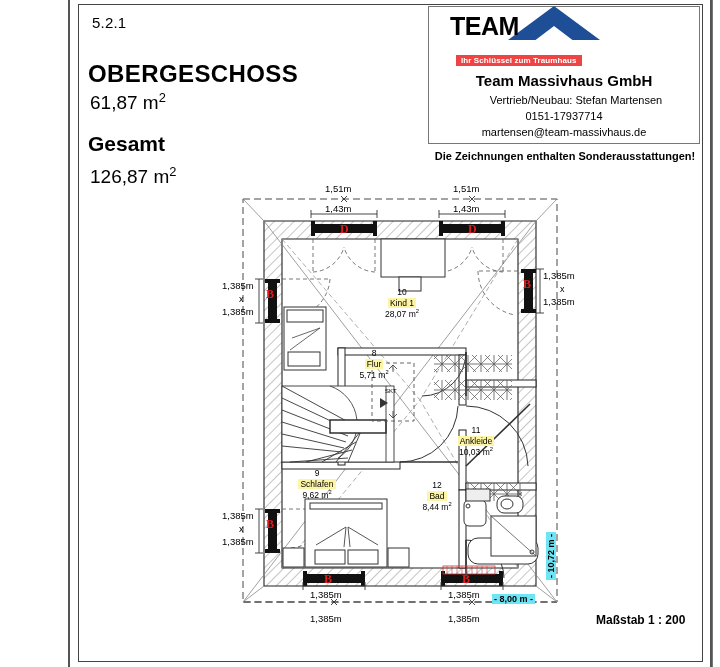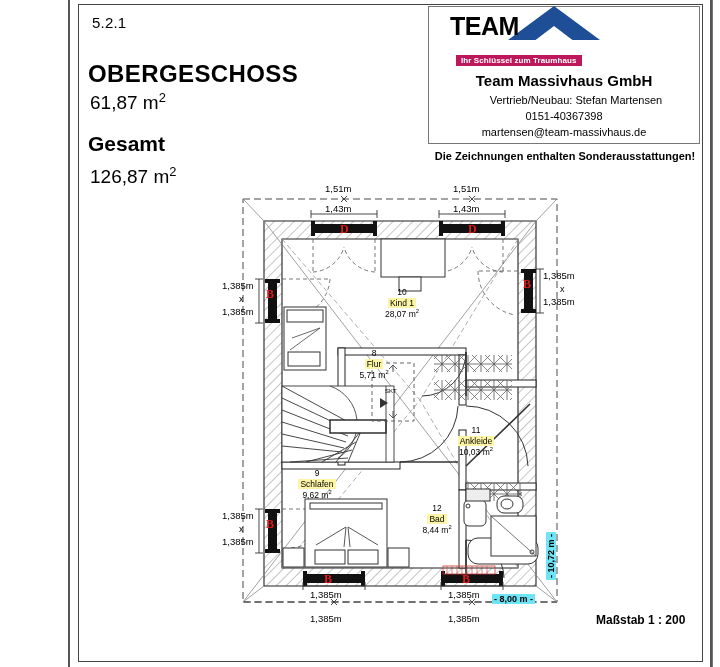--- a/index.html
+++ b/index.html
@@ -29,21 +29,21 @@
   #roof{position:absolute;left:60px;top:-4px;width:0;height:0;
         border-left:46px solid transparent;border-right:46px solid transparent;
         border-bottom:34px solid #1d4e96;}
   #roof-cut{position:absolute;left:73px;top:16px;width:0;height:0;
         border-left:33px solid transparent;border-right:33px solid transparent;
         border-bottom:25px solid #ffffff;}
   #logo-team{position:absolute;left:2px;top:4px;font-size:25px;font-weight:bold;
              letter-spacing:-.5px;line-height:1;z-index:3;}
   #logo-massiv{position:absolute;left:0px;top:24px;font-size:21px;font-weight:bold;
                letter-spacing:-.7px;line-height:1;z-index:3;}
-  #logo-tag{position:absolute;left:8px;top:45px;background:#be185d;color:#fff;
+  #logo-tag{position:absolute;left:8px;top:45px;background:#ef4444;color:#fff;
             font-size:8px;font-weight:bold;padding:1px 5px;letter-spacing:.1px;z-index:4;}
   #company-name{position:absolute;left:428px;top:72px;width:272px;text-align:center;
                 font-size:15px;font-weight:bold;}
   #company-role{position:absolute;left:428px;top:94px;width:296px;text-align:center;font-size:11px;}
   #company-phone{position:absolute;left:428px;top:110px;width:272px;text-align:center;font-size:11px;}
   #company-mail{position:absolute;left:428px;top:126px;width:272px;text-align:center;font-size:11px;}
   #notice{position:absolute;left:420px;top:150px;width:290px;text-align:center;
           font-size:11px;font-weight:bold;}
 
   
@@ -82,21 +82,21 @@
 
 <div id="company-card"></div>
 <div id="logo-box">
   <div id="roof"></div>
   <div id="roof-cut"></div>
   <div id="logo-team">TEAM</div>
   <div id="logo-tag">Ihr Schlüssel zum Traumhaus</div>
 </div>
 <div id="company-name">Team Massivhaus GmbH</div>
 <div id="company-role">Vertrieb/Neubau: Stefan Martensen</div>
-<div id="company-phone">0151-40367398</div>
+<div id="company-phone">0151-17937714</div>
 <div id="company-mail">martensen@team-massivhaus.de</div>
 <div id="notice">Die Zeichnungen enthalten Sonderausstattungen!</div>
 <div id="scale-note">Maßstab  1 : 200</div>
 
 <div id="plan">
 <svg width="720" height="667" viewBox="0 0 720 667">
   <defs>
     <pattern id="wallhatch" width="7" height="7" patternTransform="rotate(45)" patternUnits="userSpaceOnUse">
       <line x1="0" y1="0" x2="0" y2="7" stroke="#6e6e6e" stroke-width="0.8"></line>
     </pattern>
@@ -371,17 +371,17 @@
   <span class="rname">Ankleide</span>
   <span class="rarea"><span>10,03 m</span><span class="sup">2</span></span>
 </div>
 
 <div class="room" style="left:282px;top:468px;width:70px;">
   <span class="rnum">9</span>
   <span class="rname">Schlafen</span>
   <span class="rarea"><span>9,62 m</span><span class="sup">2</span></span>
 </div>
 
-<div class="room" style="left:408px;top:503px;width:58px;">
+<div class="room" style="left:408px;top:480px;width:58px;">
   <span class="rnum">12</span>
   <span class="rname">Bad</span>
   <span class="rarea"><span>8,44 m</span><span class="sup">2</span></span>
 </div>
 
 </body></html>

